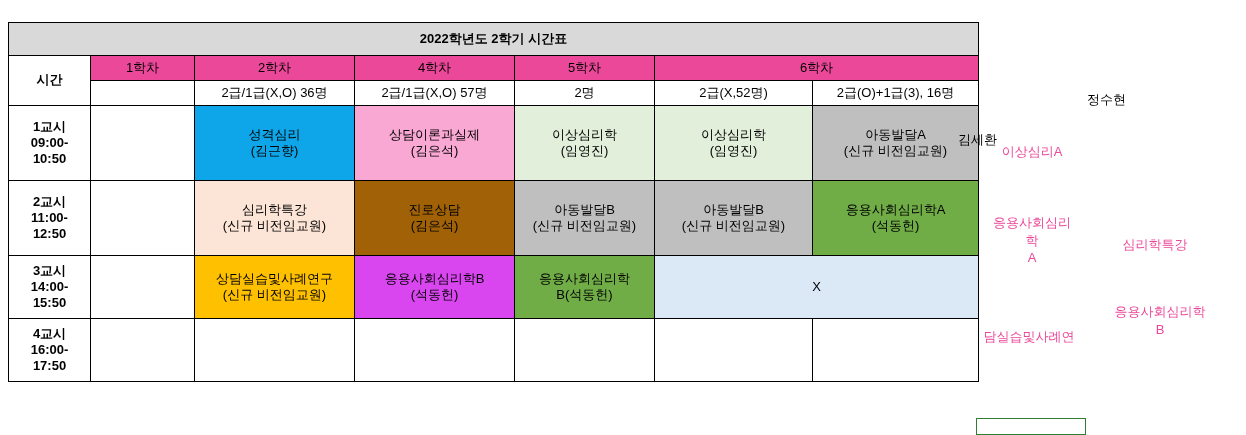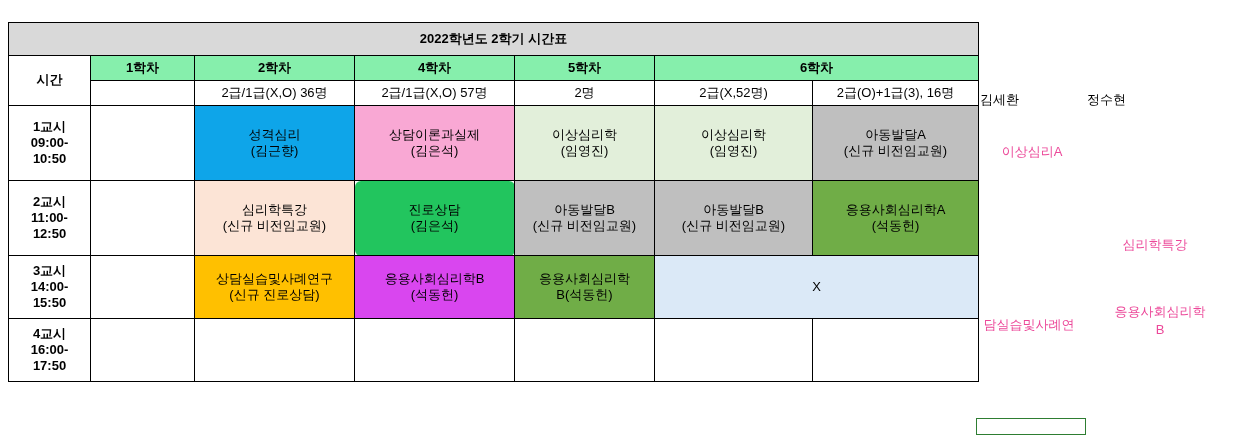--- a/index.html
+++ b/index.html
@@ -40,22 +40,22 @@
     top: 22px;
     width: 970px;
   }
   .title-cell {
     background: #d9d9d9;
     font-weight: bold;
     font-size: 19px;
     height: 30px;
   }
   .hdr {
-    background: #86efac;
-    font-weight: bold;
+    background: #ec4899;
+    font-weight: normal;
     font-size: 13px;
     height: 22px;
   }
   .hdr-time {
     background: #ffffff;
     font-weight: bold;
     font-size: 14px;
   }
   .sub {
     background: #ffffff;
@@ -74,36 +74,36 @@
   .slot-small {
     height: 60px;
   }
   
   .c-blue   { background: #0ea5e9; color: #000; }
   .c-cream  { background: #f9a8d4; }
   .c-green1 { background: #e2efda; }
   .c-green2 { background: #e2efda; }
   .c-gray   { background: #bfbfbf; }
   .c-pink   { background: #fce4d6; }
-  .c-cream2 { background: #22c55e; border-radius: 6px; }
+  .c-cream2 { background: #a16207; }
   .c-gray2  { background: #bfbfbf; }
   .c-gray3  { background: #bfbfbf; }
   .c-green3 { background: #70ad47; }
   .c-orange { background: #ffc000; }
   .c-green4 { background: #d946ef; }
   .c-green5 { background: #70ad47; }
   .c-lblue  { background: #dbe9f7; }
   .c-white  { background: #ffffff; }
   .note-name {
     position: absolute;
     font-size: 13px;
     color: #000;
     top: 91px;
   }
-  #note-name-1 { left: 980px; }
+  #note-name-1 { left: 958px; margin-top: 40px; }
   #note-name-2 { left: 1087px; }
   .note-cell {
     position: absolute;
     font-size: 13px;
     color: #ec4899;
     text-align: center;
     white-space: pre-line;
     line-height: 1.35;
   }
   
@@ -187,21 +187,21 @@
         <td class="slot c-green3">응용사회심리학A
 (석동헌)</td>
       </tr>
 
       <tr>
         <td class="rowhdr slot slot-small">3교시
 14:00-
 15:50</td>
         <td class="slot slot-small c-white"></td>
         <td class="slot slot-small c-orange">상담실습및사례연구
-(신규 진로상담)</td>
+(신규 비전임교원)</td>
         <td class="slot slot-small c-green4">응용사회심리학B
 (석동헌)</td>
         <td class="slot slot-small c-green5">응용사회심리학
 B(석동헌)</td>
         <td class="slot slot-small c-lblue" colspan="2">X</td>
       </tr>
 
       <tr>
         <td class="rowhdr slot slot-small">4교시
 16:00-
@@ -213,21 +213,24 @@
         <td class="slot slot-small c-white"></td>
         <td class="slot slot-small c-white"></td>
       </tr>
     </tbody>
   </table>
 
   <div class="note-name" id="note-name-1">김세환</div>
   <div class="note-name" id="note-name-2">정수현</div>
 
   <div class="note-cell" style="left:982px; top:143px; width:100px;">이상심리A</div>
-  <div class="note-cell" style="left:974px; top:316px; width:110px;">담실습및사례연</div>
+  <div class="note-cell" style="left:982px; top:214px; width:100px;">응용사회심리
+학
+A</div>
+  <div class="note-cell" style="left:974px; top:328px; width:110px;">담실습및사례연</div>
 
   <div class="note-cell" style="left:1090px; top:236px; width:130px;">심리학특강</div>
   <div class="note-cell" style="left:1090px; top:303px; width:140px;">응용사회심리학
 B</div>
 
   <div id="bottom-box"></div>
 
 </div>
 
 </body></html>

